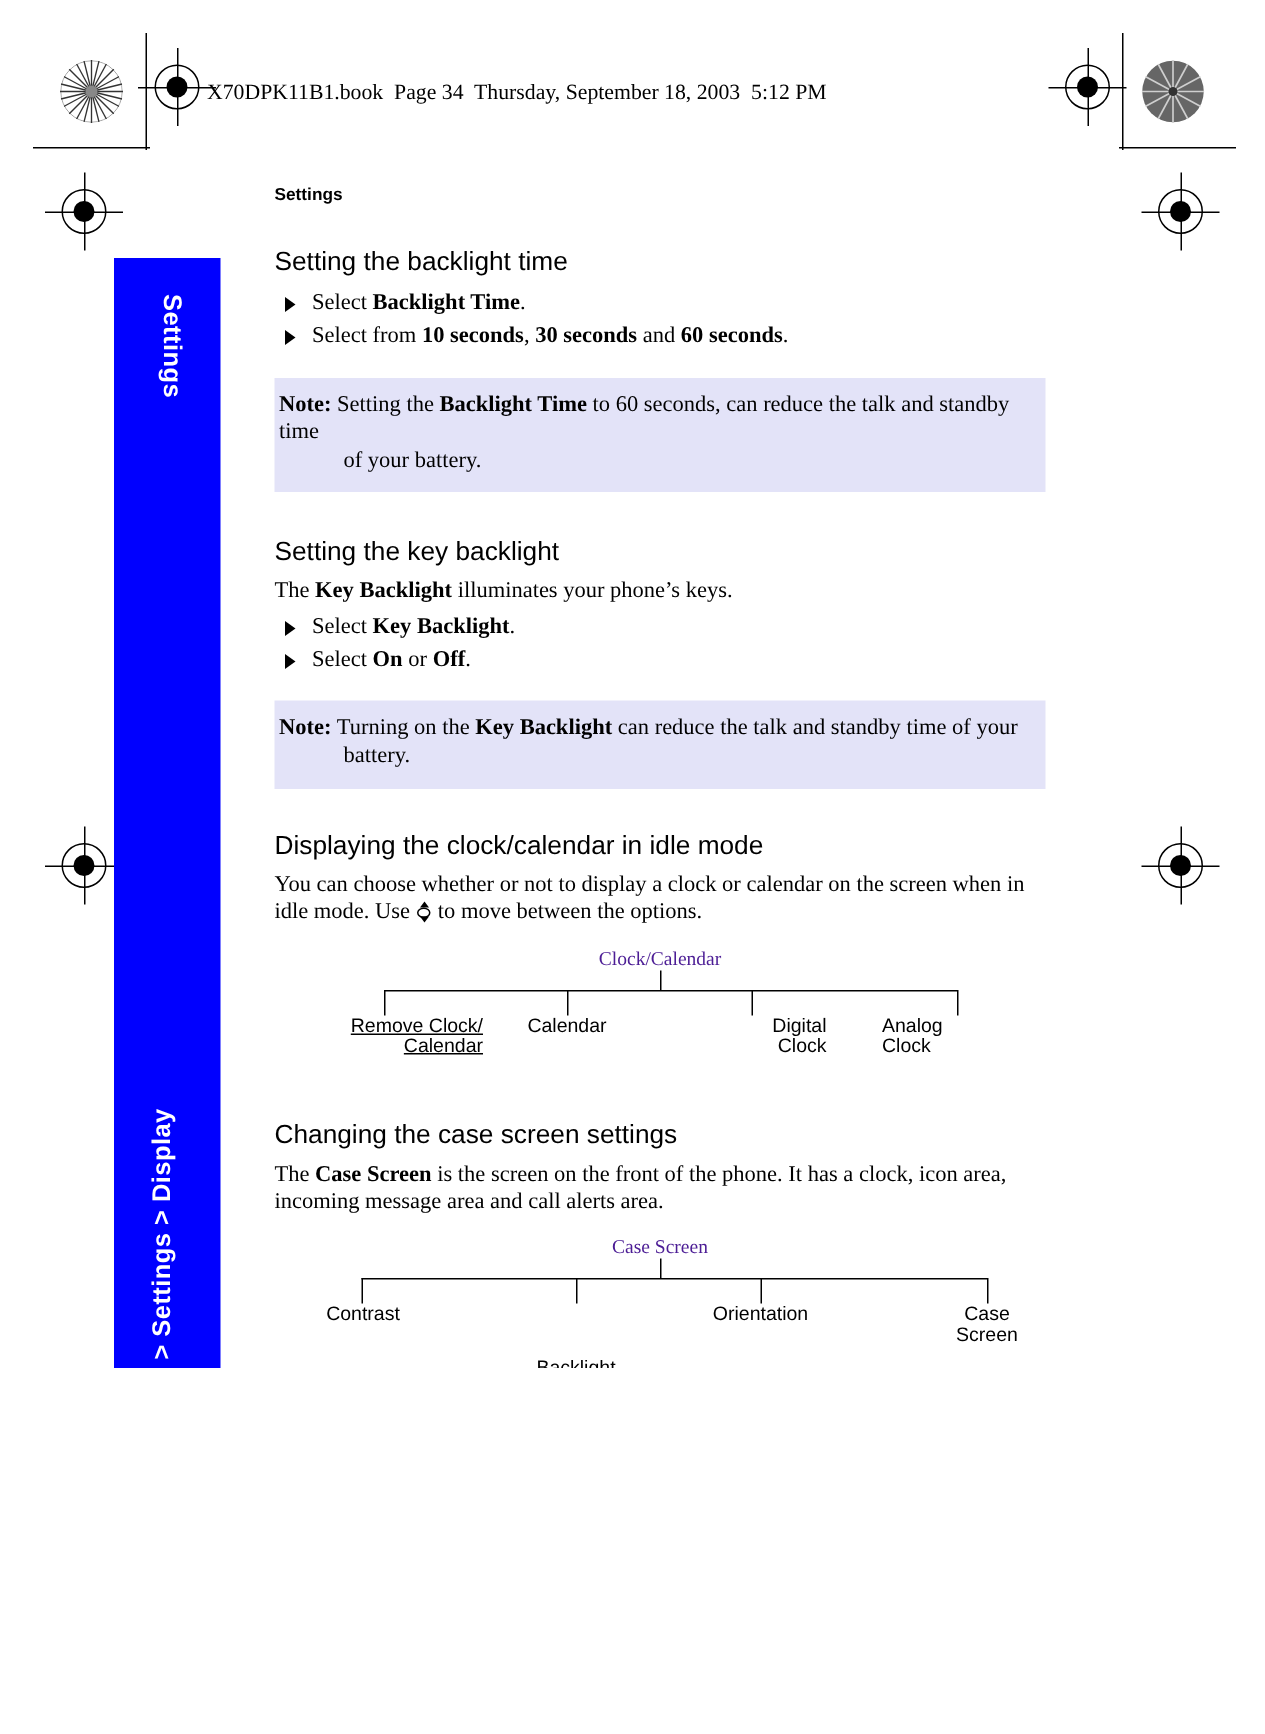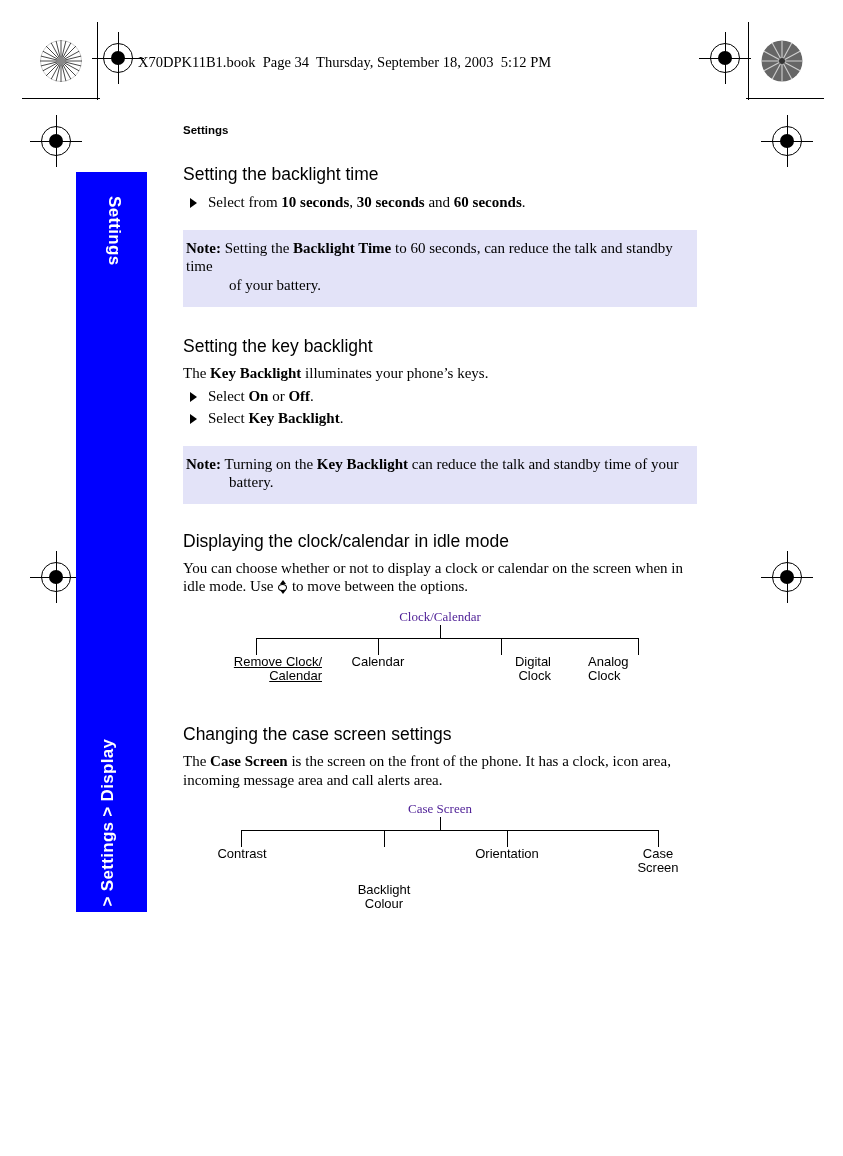--- a/index.html
+++ b/index.html
@@ -356,34 +356,35 @@
     <div class="side-tab-label side-tab-chapter">Settings</div>
     <div class="side-tab-label side-tab-path">Menu &gt; Settings &gt; Display</div>
   </div>
 
   <div class="content">
 
     <div class="running-title">Settings</div>
 
     <h2 class="section">Setting the backlight time</h2>
     <ul class="bullets">
+      <li><span class="tri"></span><span><span>Select </span><b>Backlight Time</b><span>.</span></span></li>
       <li><span class="tri"></span><span><span>Select from </span><b>10 seconds</b><span>, </span><b>30 seconds</b><span> and </span><b>60 seconds</b><span>.</span></span></li>
     </ul>
     <div class="note" style="margin-top:16px; width:514px;">
       <div class="note-inner">
         <span class="note-label">Note:</span><span class="note-body"><span> Setting the </span><b>Backlight Time</b><span> to 60 seconds, can reduce the talk and standby time</span></span>
         <span class="note-cont">of your battery.</span>
       </div>
     </div>
 
     <h2 class="section" style="margin-top:29px;">Setting the key backlight</h2>
     <p class="body"><span>The </span><b>Key Backlight</b><span> illuminates your phone’s keys.</span></p>
     <ul class="bullets">
+      <li><span class="tri"></span><span><span>Select </span><b>Key Backlight</b><span>.</span></span></li>
       <li><span class="tri"></span><span><span>Select </span><b>On</b><span> or </span><b>Off</b><span>.</span></span></li>
-      <li><span class="tri"></span><span><span>Select </span><b>Key Backlight</b><span>.</span></span></li>
     </ul>
     <div class="note" style="margin-top:16px; width:514px;">
       <div class="note-inner">
         <span class="note-label">Note:</span><span class="note-body"><span> Turning on the </span><b>Key Backlight</b><span> can reduce the talk and standby time of your</span></span>
         <span class="note-cont">battery.</span>
       </div>
     </div>
 
     <h2 class="section" style="margin-top:27px;">Displaying the clock/calendar in idle mode</h2>
     <p class="body"><span>You can choose whether or not to display a clock or calendar on the screen when in idle mode. Use </span><span class="navkey"><span class="nk-up"></span><span class="nk-ring"></span><span class="nk-dn"></span></span><span> to move between the options.</span></p>

